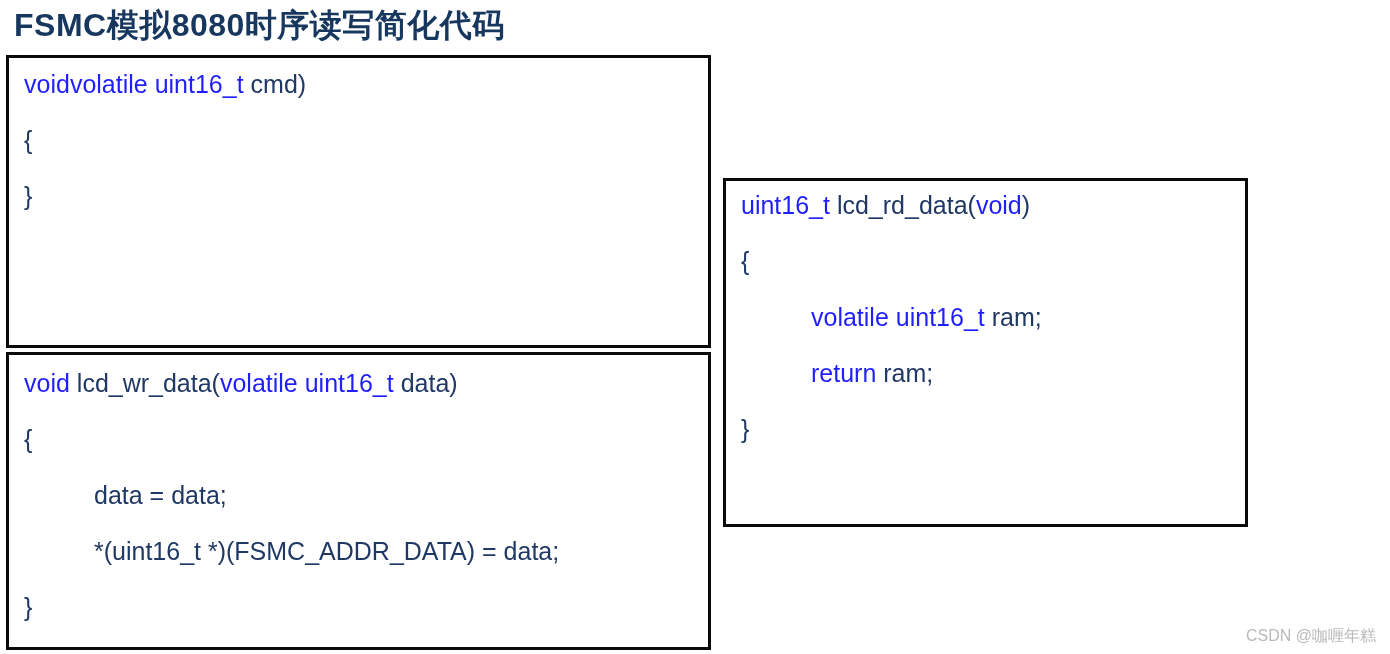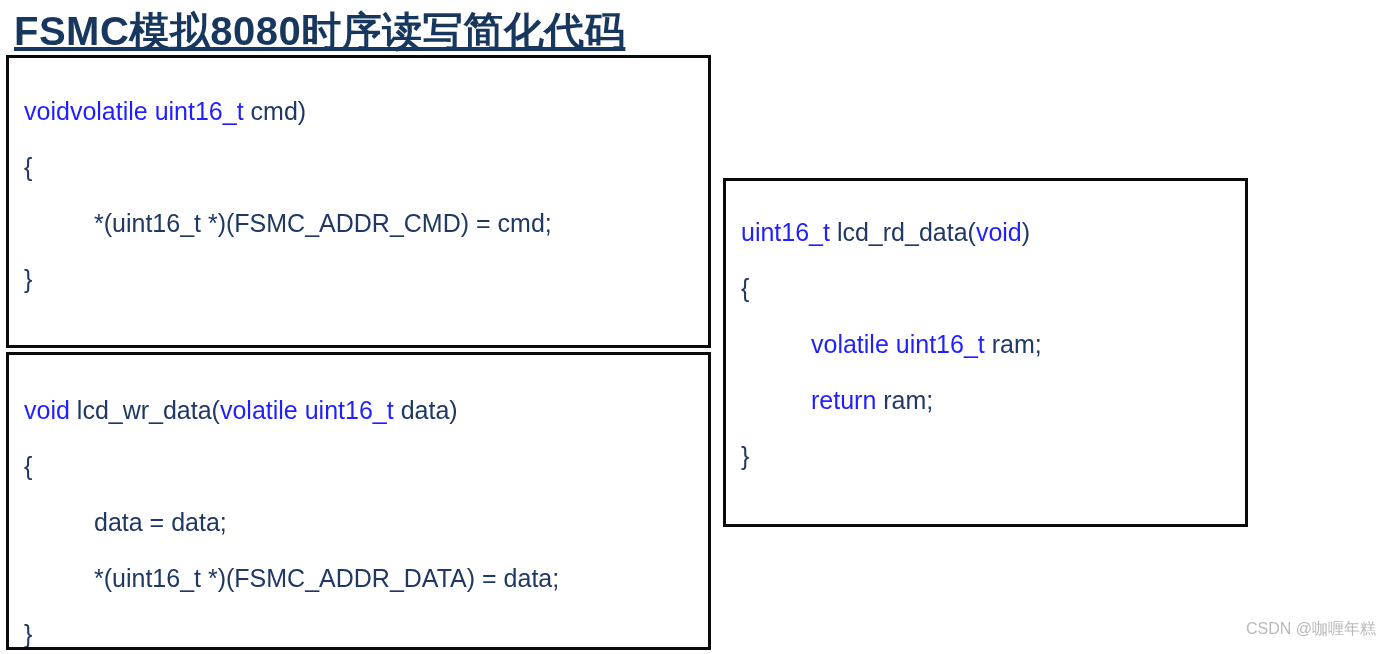--- a/index.html
+++ b/index.html
@@ -18,66 +18,64 @@
     font-family: "Liberation Sans", sans-serif;
   }
   .canvas {
     position: relative;
     width: 1390px; height: 654px;
     background: var(--bg);
   }
   .page-title {
     position: absolute;
     left: 14px; top: 4px;
-    font-size: 40px;
+    font-size: 32px;
     font-weight: 800;
     color: var(--title);
     letter-spacing: 0.5px;
     white-space: nowrap;
-    text-decoration: underline;
   }
   .code-box {
     position: absolute;
     border: 3px solid var(--border);
     background: var(--bg);
     overflow: hidden;
   }
   .box-wr-cmd  { left: 6px;   top: 55px;  width: 705px; height: 293px; padding-top: 12px; }
   .box-wr-data { left: 6px;   top: 352px; width: 705px; height: 298px; padding-top: 14px; }
   .box-rd-data { left: 723px; top: 178px; width: 525px; height: 349px; padding-top: 10px; }
   .code-line {
     height: 56px;
     display: flex;
-    align-items: flex-end;
+    align-items: flex-start;
     padding-left: 15px;
     white-space: pre;
     font-size: 25px;
     font-family: "Liberation Sans", sans-serif;
   }
   .code-line.ind { padding-left: 85px; }
   .kw { color: var(--kw); white-space: pre; }
   .id { color: var(--code); white-space: pre; }
   .watermark {
     position: absolute;
-    right: 14px; bottom: 14px;
+    right: 14px; bottom: 7px;
     font-size: 16px;
     color: var(--wm);
     white-space: nowrap;
   }
 </style>
 </head>
 <body>
 
 <div class="canvas">
   <div class="page-title">FSMC模拟8080时序读写简化代码</div>
 
   <div class="code-box box-wr-cmd">
       <div class="code-line"><span class="kw">void</span><span class="kw">volatile uint16_t</span><span class="id"> cmd)</span></div>
       <div class="code-line"><span class="id">{</span></div>
-      <div class="code-line ind"><span class="id">*(uint16_t *)(FSMC_ADDR_CMD) = cmd;</span></div>
       <div class="code-line"><span class="id">}</span></div>
     </div>
 
   <div class="code-box box-wr-data">
       <div class="code-line"><span class="kw">void</span><span class="id"> lcd_wr_data(</span><span class="kw">volatile uint16_t</span><span class="id"> data)</span></div>
       <div class="code-line"><span class="id">{</span></div>
       <div class="code-line ind"><span class="id">data = data;</span></div>
       <div class="code-line ind"><span class="id">*(uint16_t *)(FSMC_ADDR_DATA) = data;</span></div>
       <div class="code-line"><span class="id">}</span></div>
     </div>

